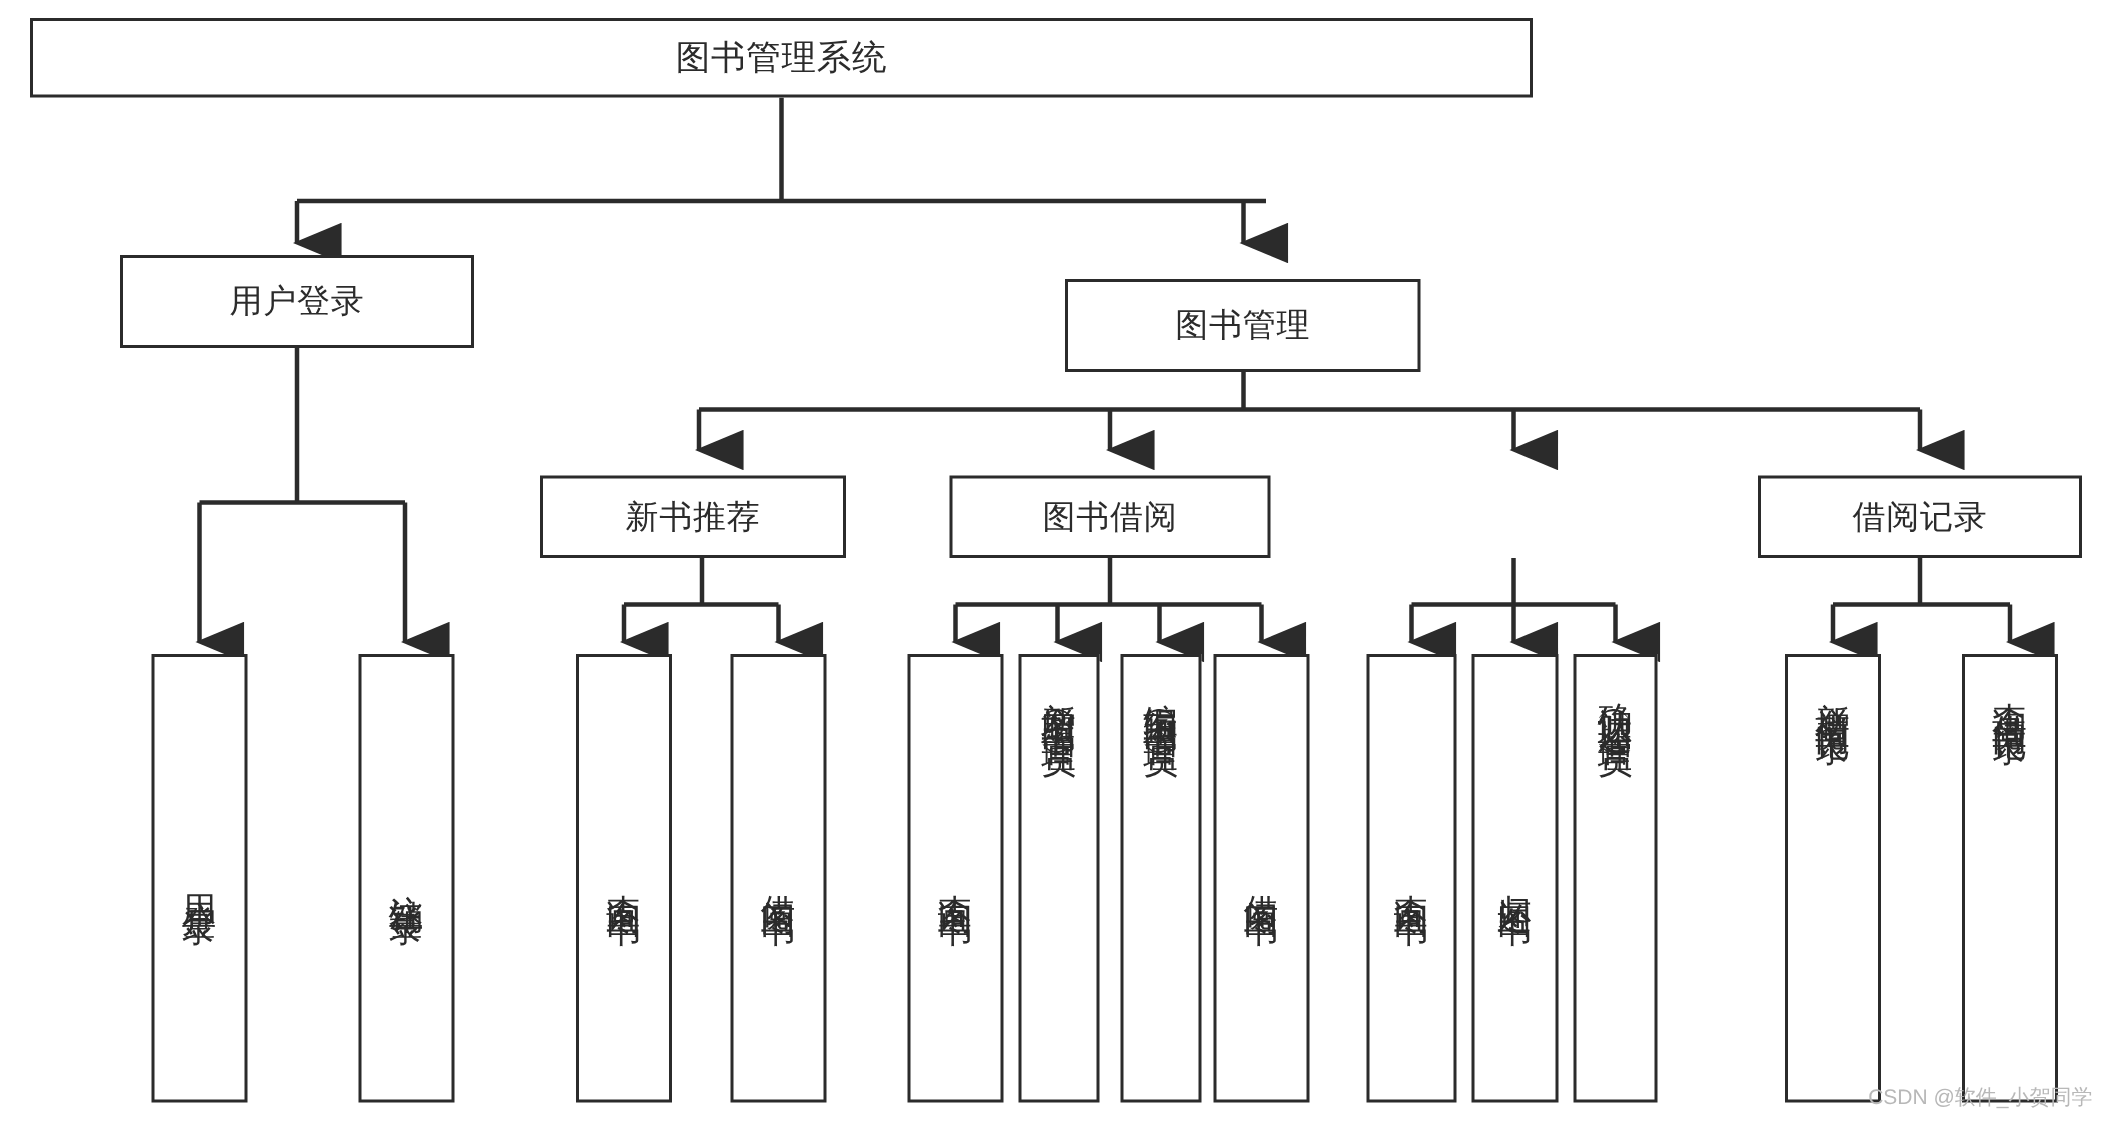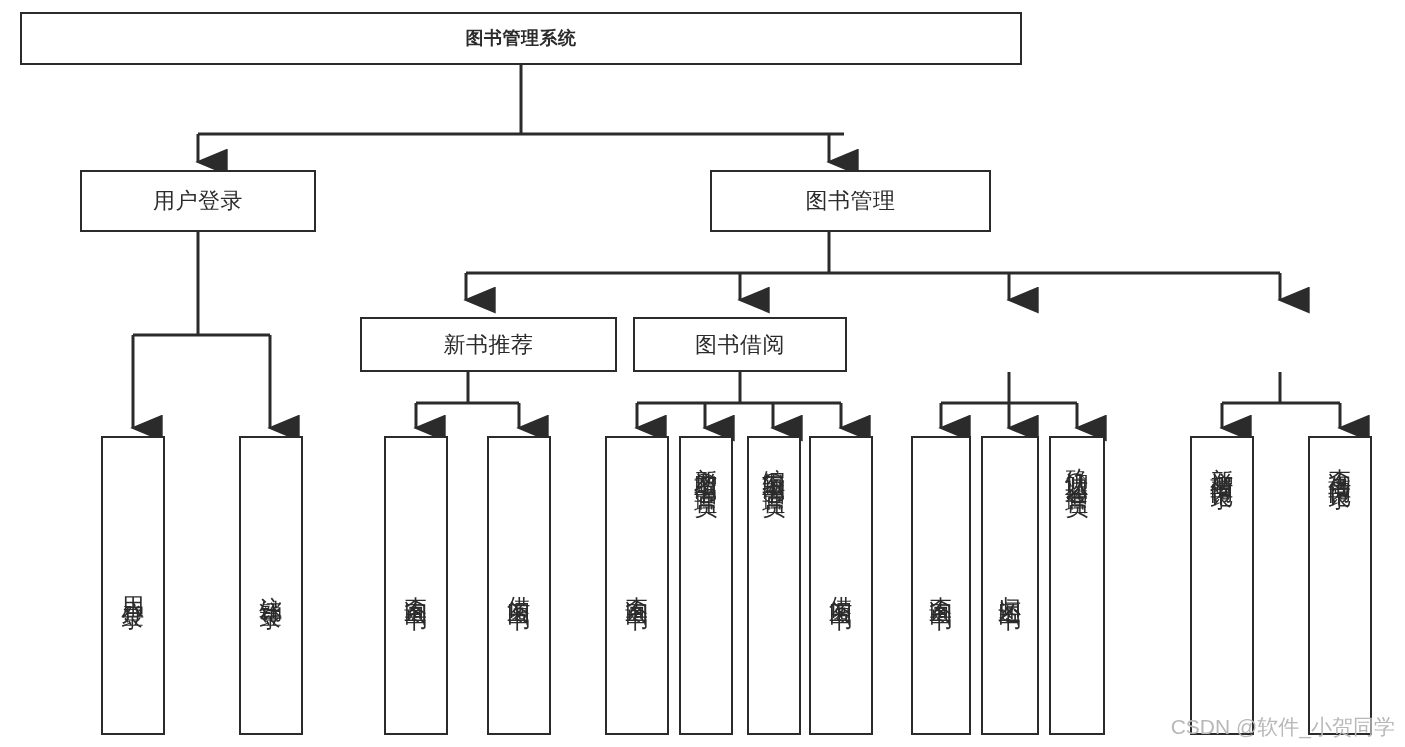--- a/index.html
+++ b/index.html
@@ -37,22 +37,21 @@
     z-index: 2;
   }
   .node-label {
     color: #2b2b2b;
     letter-spacing: 0.5px;
     white-space: nowrap;
     line-height: 1.15;
   }
   
   .node.level-root .node-label {
-    font-size: 18px;
-    font-weight: bold;
+    font-size: 23px;
   }
   
   .node.level-1 .node-label,
   .node.level-2 .node-label {
     font-size: 22px;
   }
   
   .node.leaf {
     align-items: flex-start;
     padding-top: 12px;
@@ -66,21 +65,21 @@
     max-height: 100%;
   }
   .node.leaf.leaf-short {
     align-items: center;
     padding-top: 0;
   }
   .watermark {
     position: absolute;
     right: 10px;
     bottom: 6px;
-    font-size: 21px;
+    font-size: 14px;
     color: #b8b8b8;
     white-space: nowrap;
     z-index: 3;
   }
 </style>
 </head>
 <body>
 
 <div id="diagram-root">
 
@@ -135,30 +134,33 @@
     </g>
   </svg>
 
   <div class="node level-root" style="left:20px; top:12px; width:1002px; height:53px;">
     <span class="node-label">图书管理系统</span>
   </div>
 
   <div class="node level-1" style="left:80px; top:170px; width:236px; height:62px;">
     <span class="node-label">用户登录</span>
   </div>
-  <div class="node level-1" style="left:710px; top:170px; width:281px; height:62px;text-align:right;">
+  <div class="node level-1" style="left:710px; top:186px; width:237px; height:62px;text-align:right;">
     <span class="node-label">图书管理</span>
   </div>
 
-  <div class="node level-2" style="left:360px; top:317px; width:257px; height:55px;">
+  <div class="node level-2" style="left:360px; top:317px; width:204px; height:55px;">
     <span class="node-label">新书推荐</span>
   </div>
   <div class="node level-2" style="left:633px; top:317px; width:214px; height:55px;text-align:right;">
     <span class="node-label">图书借阅</span>
   </div>
+  <div class="node level-2" style="left:1172px; top:317px; width:216px; height:55px;">
+    <span class="node-label">借阅记录</span>
+  </div>
 
   <div class="node leaf leaf-short" style="left:101px; top:436px; width:64px; height:299px;">
     <span class="node-label">用户登录</span>
   </div>
   <div class="node leaf leaf-short" style="left:239px; top:436px; width:64px; height:299px;">
     <span class="node-label">注销登录</span>
   </div>
 
   <div class="node leaf leaf-short" style="left:384px; top:436px; width:64px; height:299px;">
     <span class="node-label">查询图书</span>

